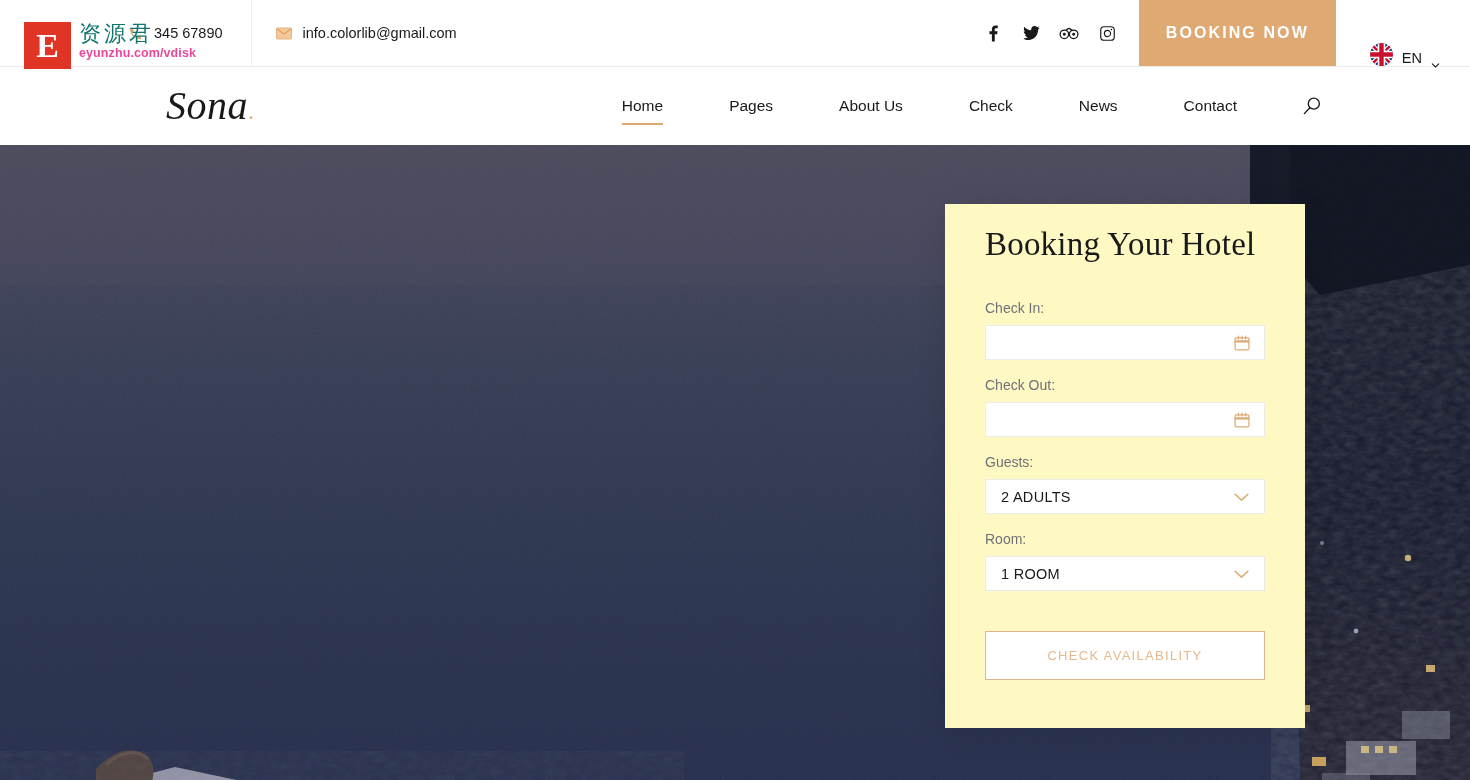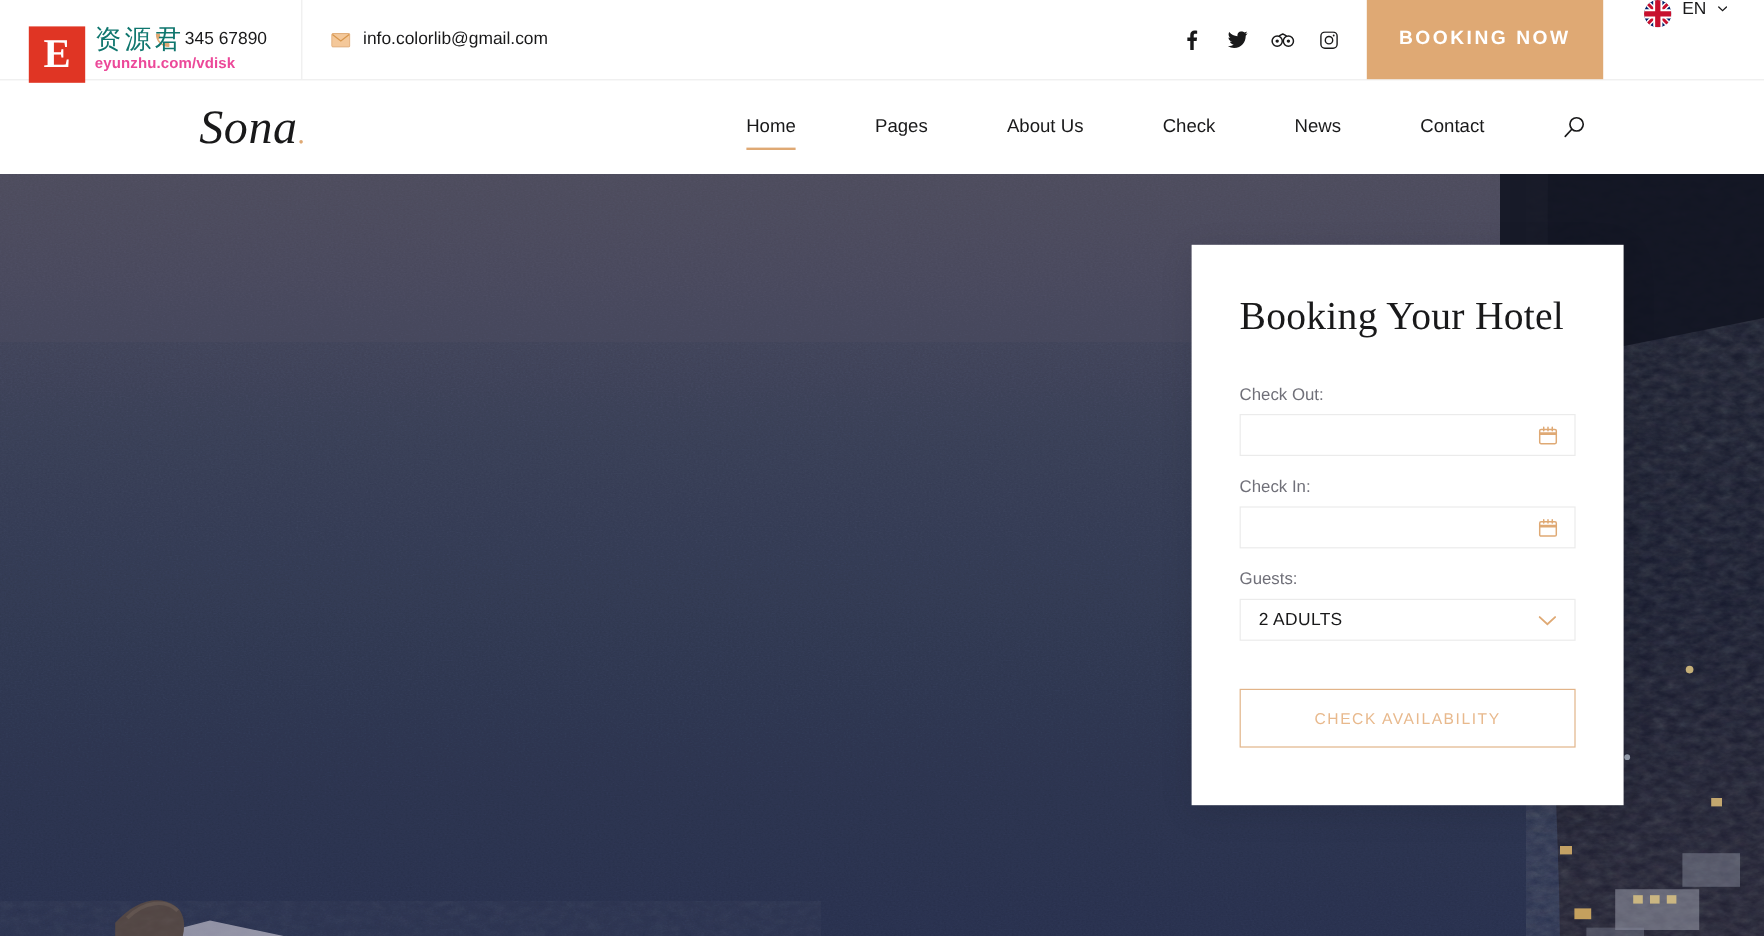--- a/index.html
+++ b/index.html
@@ -54,21 +54,21 @@
     color:#ffffff;
     font-size:16px;
     font-weight:700;
     letter-spacing:2.1px;
     padding:0 27px;
     height:100%;
     cursor:pointer;
     white-space:nowrap;
   }
   .lang{
-    display:flex;align-items:flex-start;gap:9px;
+    display:flex;align-items:flex-end;gap:9px;
     padding:0 30px 0 34px;
     font-size:14.5px;
     color:#19191a;
     cursor:pointer;
   }
   .flag{
     width:23px;height:23px;border-radius:50%;
     overflow:hidden;display:block;
     flex:0 0 23px;
   }
@@ -169,25 +169,24 @@
     border-bottom:2px solid #dfa974;
     cursor:pointer;
   }
 
   
   .booking{
     position:absolute;
     left:945px;
     top:59px;
     width:360px;
-    background:#ffffff;
-    padding:42px 40px 48px 40px;
+    background:#fef9c3;
+    padding:22px 40px 48px 40px;
     box-shadow:0 6px 28px rgba(0,0,0,0.10);
     z-index:10;
-    margin-left:48px;
   }
   .booking h3{
     font-family:"Liberation Serif", serif;
     font-size:33px;
     font-weight:400;
     color:#19191a;
     letter-spacing:0.2px;
     margin-bottom:37px;
   }
   .fld{ margin-bottom:17px; }
@@ -468,59 +467,70 @@
       <rect width="1470" height="651" fill="#1c2036" opacity="0.14"></rect>
     </svg>
   </div>
 
   <div class="hero-inner">
 
     <div class="booking">
       <h3>Booking Your Hotel</h3>
 
       <div class="fld">
+        <label class="fld-label">Check In:</label>
+        <div class="fld-box">
+          <input type="text" placeholder="" style="">
+          <span class="fld-ico">
+            <svg width="16" height="16" viewBox="0 0 18 18" fill="none" stroke="#dfa974" stroke-width="1.4">
+              <rect x="1.2" y="3.2" width="15.6" height="13.4" rx="1.3"></rect>
+              <path d="M1.2 7.2 H16.8" stroke-width="2.6"></path>
+              <path d="M5 1.2 V4.4 M9 1.2 V4.4 M13 1.2 V4.4" stroke-linecap="round"></path>
+            </svg>
+          </span>
+        </div>
+      </div>
+
+      <div class="fld">
         <label class="fld-label">Check Out:</label>
         <div class="fld-box">
           <input type="text" placeholder="" style="">
           <span class="fld-ico">
             <svg width="16" height="16" viewBox="0 0 18 18" fill="none" stroke="#dfa974" stroke-width="1.4">
               <rect x="1.2" y="3.2" width="15.6" height="13.4" rx="1.3"></rect>
               <path d="M1.2 7.2 H16.8" stroke-width="2.6"></path>
               <path d="M5 1.2 V4.4 M9 1.2 V4.4 M13 1.2 V4.4" stroke-linecap="round"></path>
             </svg>
           </span>
         </div>
       </div>
 
       <div class="fld">
-        <label class="fld-label">Check In:</label>
-        <div class="fld-box">
-          <input type="text" placeholder="" style="">
-          <span class="fld-ico">
-            <svg width="16" height="16" viewBox="0 0 18 18" fill="none" stroke="#dfa974" stroke-width="1.4">
-              <rect x="1.2" y="3.2" width="15.6" height="13.4" rx="1.3"></rect>
-              <path d="M1.2 7.2 H16.8" stroke-width="2.6"></path>
-              <path d="M5 1.2 V4.4 M9 1.2 V4.4 M13 1.2 V4.4" stroke-linecap="round"></path>
-            </svg>
-          </span>
-        </div>
-      </div>
-
-      <div class="fld">
         <label class="fld-label">Guests:</label>
         <div class="fld-box">
           <span class="fld-val">2 ADULTS</span>
           <span class="fld-ico">
             <svg width="17" height="11" viewBox="0 0 18 12" fill="none" stroke="#dfa974" stroke-width="1.7">
               <path d="M2 3 L9 9.4 L16 3" stroke-linecap="round"></path>
             </svg>
           </span>
         </div>
       </div>
 
+      <div class="fld">
+        <label class="fld-label">Room:</label>
+        <div class="fld-box">
+          <span class="fld-val">1 ROOM</span>
+          <span class="fld-ico">
+            <svg width="17" height="11" viewBox="0 0 18 12" fill="none" stroke="#dfa974" stroke-width="1.7">
+              <path d="M2 3 L9 9.4 L16 3" stroke-linecap="round"></path>
+            </svg>
+          </span>
+        </div>
+      </div>
 
       <button class="check-avail">CHECK AVAILABILITY</button>
     </div>
   </div>
 </div>
 
 <div class="watermark">
   <div class="wm-logo">
     <span>E</span>
   </div>

